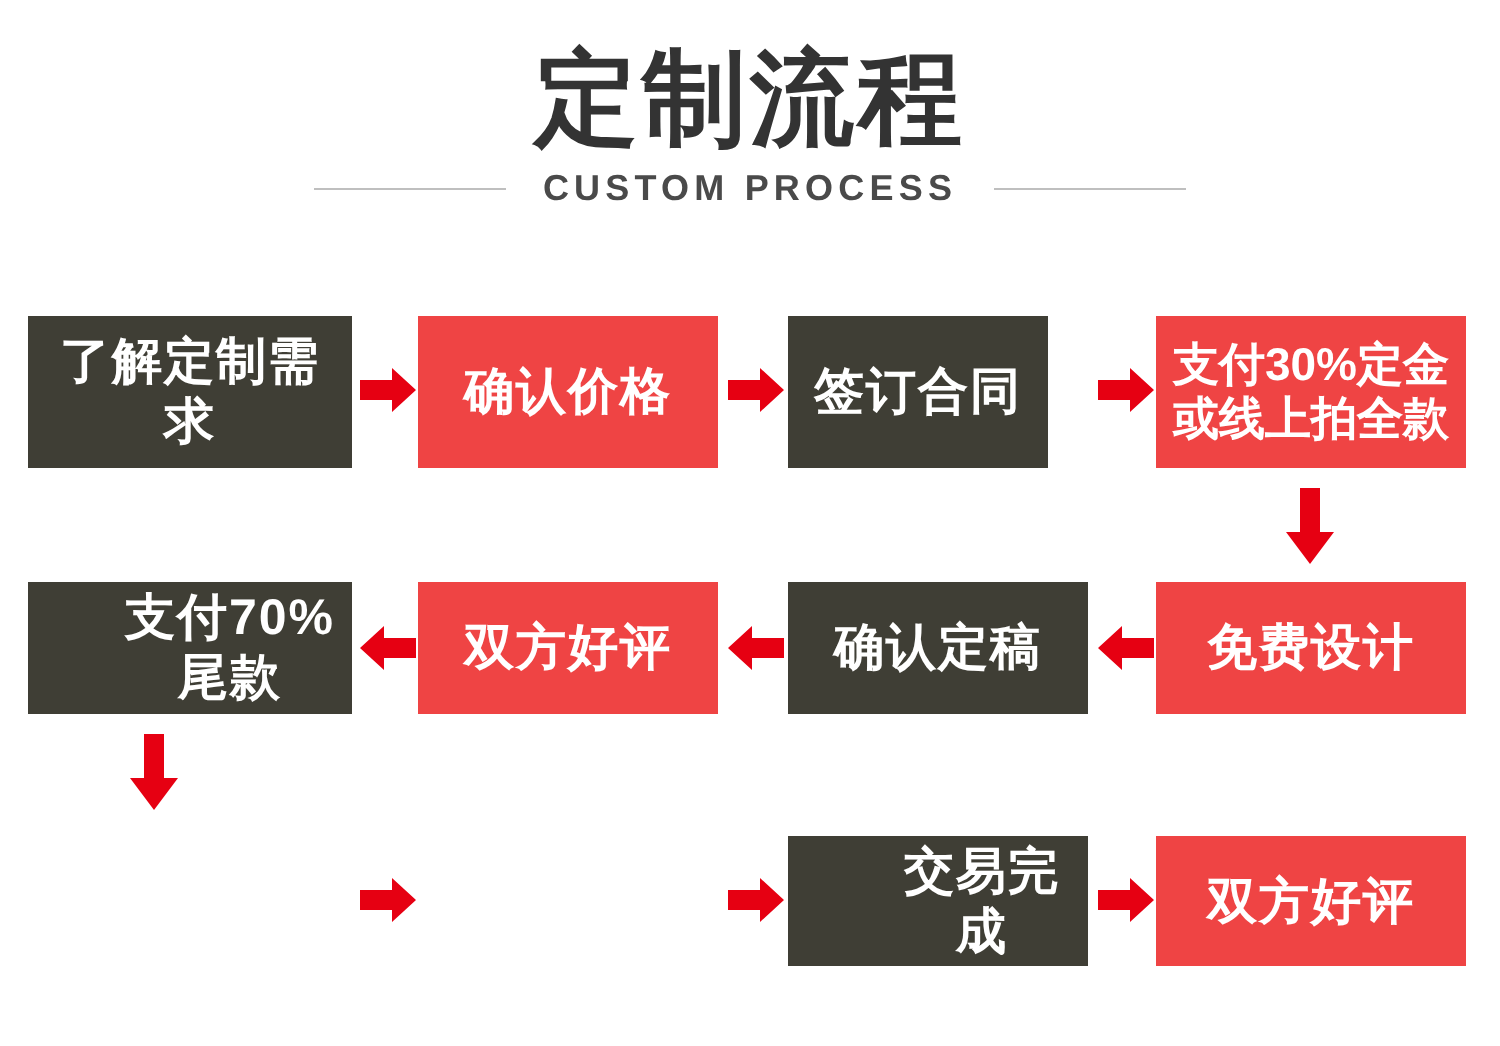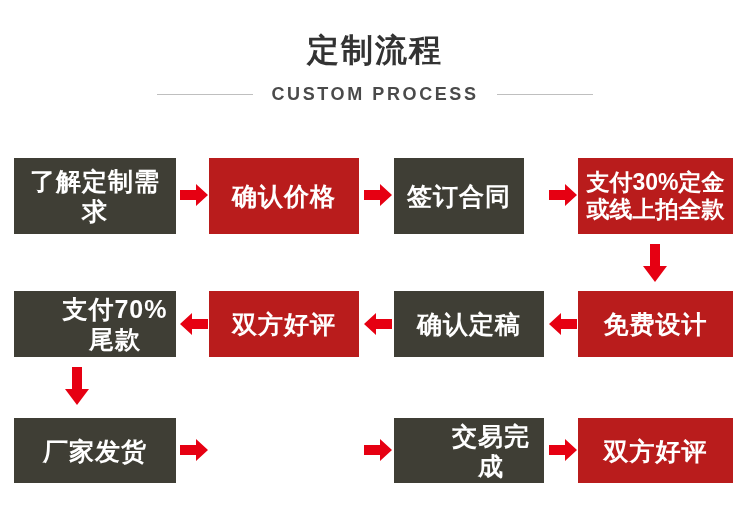--- a/index.html
+++ b/index.html
@@ -22,21 +22,21 @@
     top: 0;
     width: 750px;
     height: 140px;
   }
   .title {
     position: absolute;
     left: 0;
     top: 22px;
     width: 750px;
     text-align: center;
-    font-size: 32px;
+    font-size: 52px;
     line-height: 56px;
     font-weight: bold;
     color: #333333;
     letter-spacing: 2px;
   }
   .subtitle-row {
     position: absolute;
     left: 0;
     top: 84px;
     width: 750px;
@@ -75,21 +75,21 @@
     color: #ffffff;
     font-weight: bold;
     box-sizing: border-box;
     padding: 0 4px;
   }
   .box .box-label {
     display: block;
     width: 100%;
   }
   .box.dark  { background: #3f3e35; }
-  .box.gray  { background: #b91c1c; }
+  .box.gray  { background: #ef4444; }
   .box.one-line  { font-size: 25px; line-height: 30px; letter-spacing: 1px; }
   .box.two-line  { font-size: 23px; line-height: 27px; letter-spacing: 0px; white-space: pre-line; }
 
   
   .arrow {
     position: absolute;
   }
   .arrow svg { display: block; }
 </style>
 </head>
@@ -180,23 +180,20 @@
   <div class="box gray one-line" style="left:578px; top:291px; width:155px; height:66px;">
     <span class="box-label">免费设计</span>
   </div>
 
   <div class="arrow" style="left:63px; top:367px;">
     <svg width="28" height="40" viewBox="0 0 28 40">
       <path d="M9 0 L19 0 L19 22 L26 22 L14 38 L2 22 L9 22 Z" fill="#e60012"></path>
     </svg>
   </div>
 
-  <div class="box dark one-line" style="left:14px; top:418px; width:162px; height:65px;">
-    <span class="box-label">厂家发货</span>
-  </div>
 
   <div class="arrow" style="left:180px; top:436px;">
     <svg width="28" height="28" viewBox="0 0 28 28">
       <path d="M0 9 L16 9 L16 3 L28 14 L16 25 L16 19 L0 19 Z" fill="#e60012"></path>
     </svg>
   </div>
 
 
   <div class="arrow" style="left:364px; top:436px;">
     <svg width="28" height="28" viewBox="0 0 28 28">

